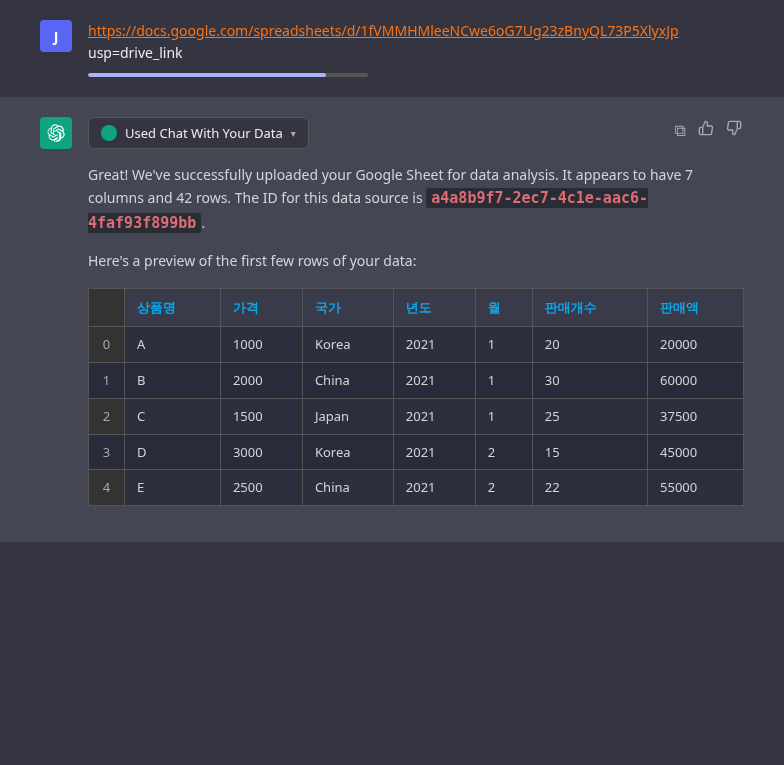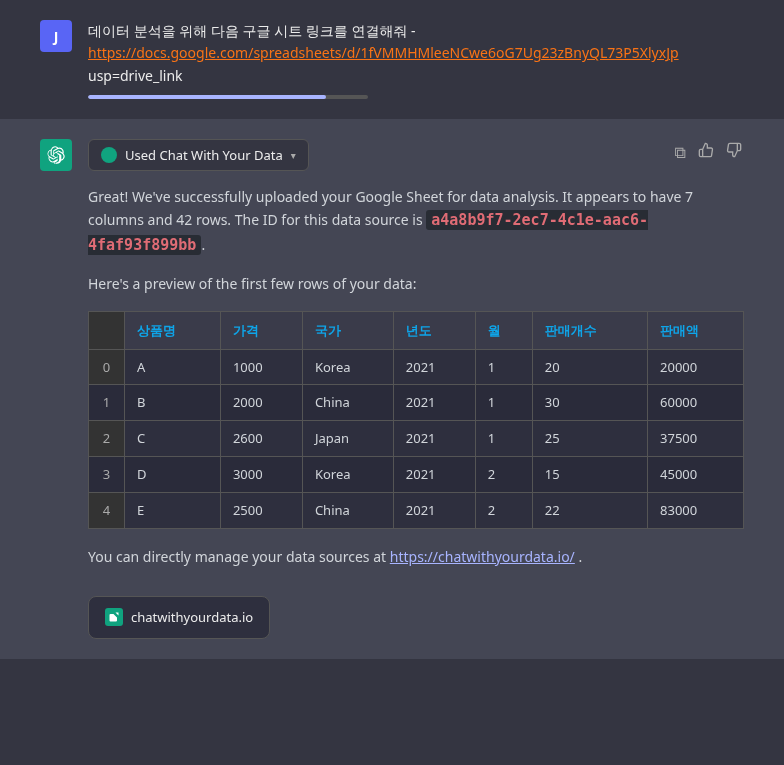--- a/index.html
+++ b/index.html
@@ -245,21 +245,20 @@
     }
   </style>
 </head>
 <body>
 
 <div class="chat-container">
 
   <div class="user-message">
     <div class="user-avatar">J</div>
     <div class="user-message-content">
-      <div>데이터 분석을 위해 다음 구글 시트 링크를 연결해줘 -</div>
       <div>
         <span class="link-text">https://docs.google.com/spreadsheets/d/1fVMMHMleeNCwe6oG7Ug23zBnyQL73P5XlyxJp</span>
       </div>
       <div>usp=drive_link</div>
       <div class="progress-bar-container">
         <div class="progress-bar-fill"></div>
       </div>
     </div>
   </div>
 
@@ -331,21 +330,21 @@
                   <td>2000</td>
                   <td>China</td>
                   <td>2021</td>
                   <td>1</td>
                   <td>30</td>
                   <td>60000</td>
                 </tr>
                 <tr>
                   <td>2</td>
                   <td>C</td>
-                  <td>2600</td>
+                  <td>1500</td>
                   <td>Japan</td>
                   <td>2021</td>
                   <td>1</td>
                   <td>25</td>
                   <td>37500</td>
                 </tr>
                 <tr>
                   <td>3</td>
                   <td>D</td>
                   <td>3000</td>
@@ -356,38 +355,25 @@
                   <td>45000</td>
                 </tr>
                 <tr>
                   <td>4</td>
                   <td>E</td>
                   <td>2500</td>
                   <td>China</td>
                   <td>2021</td>
                   <td>2</td>
                   <td>22</td>
-                  <td>83000</td>
+                  <td>55000</td>
                 </tr>
               </tbody>
           </table>
         </div>
 
-        <p class="text-paragraph">
-          <span>You can directly manage your data sources at</span>
-          <a class="external-link">https://chatwithyourdata.io/</a>
-          <span>.</span>
-        </p>
-
-
-        <div class="source-card">
-          <div class="source-card-icon">
-            <svg width="12" height="12" viewBox="0 0 24 24" fill="white">
-              <path d="M18 13v6a2 2 0 0 1-2 2H5a2 2 0 0 1-2-2V8a2 2 0 0 1 2-2h6M15 3h6v6M10 14L21 3"></path>
-            </svg>
-          </div>
-          <span>chatwithyourdata.io</span>
-        </div>
+
+
       </div>
     </div>
   </div>
 
 </div>
 
 </body></html>

